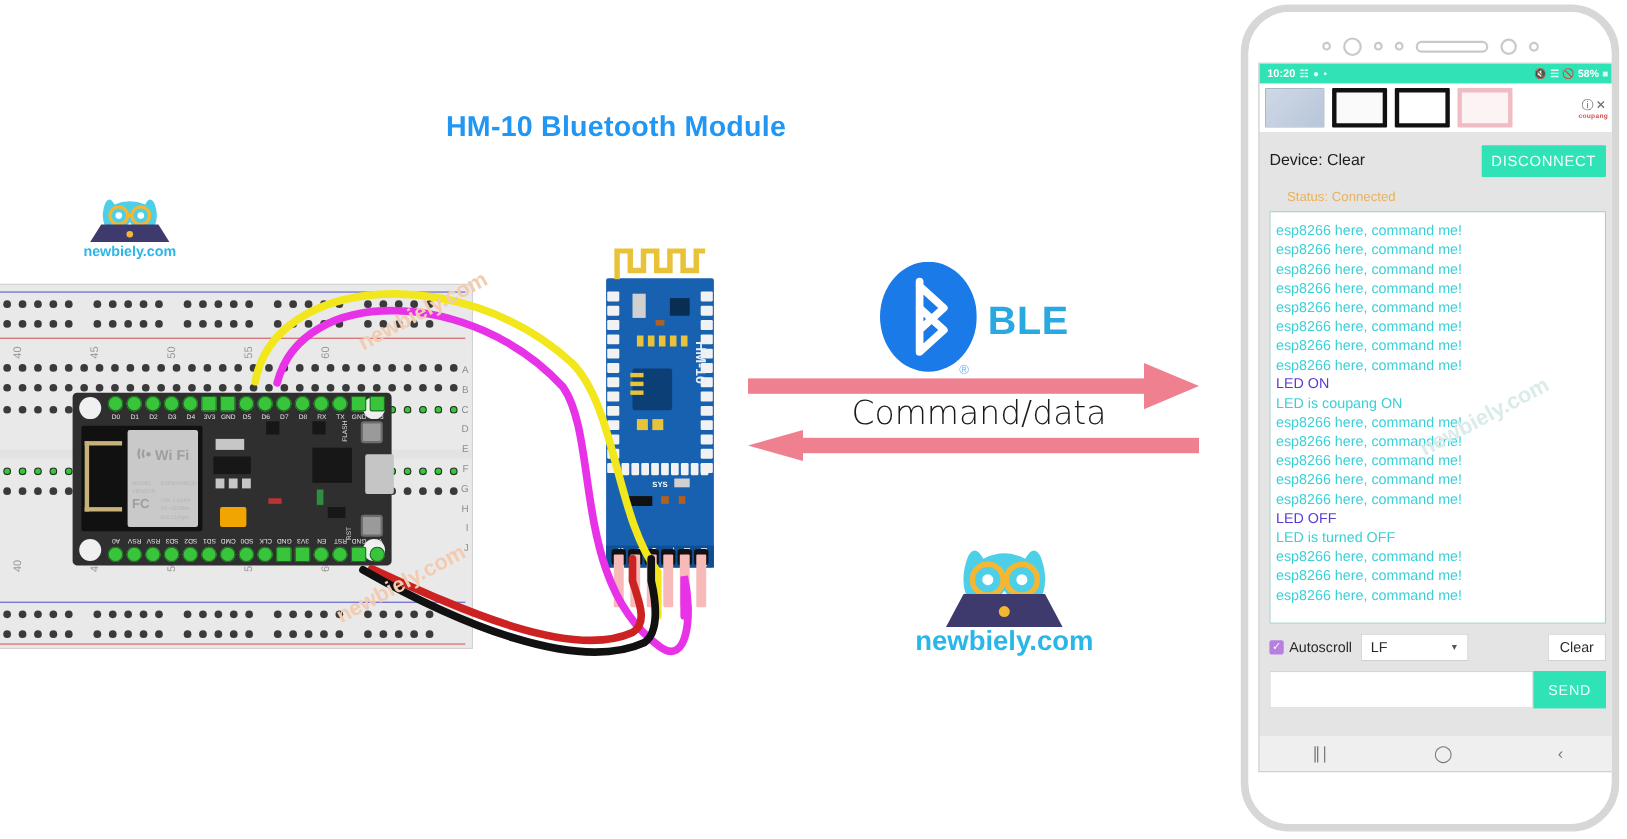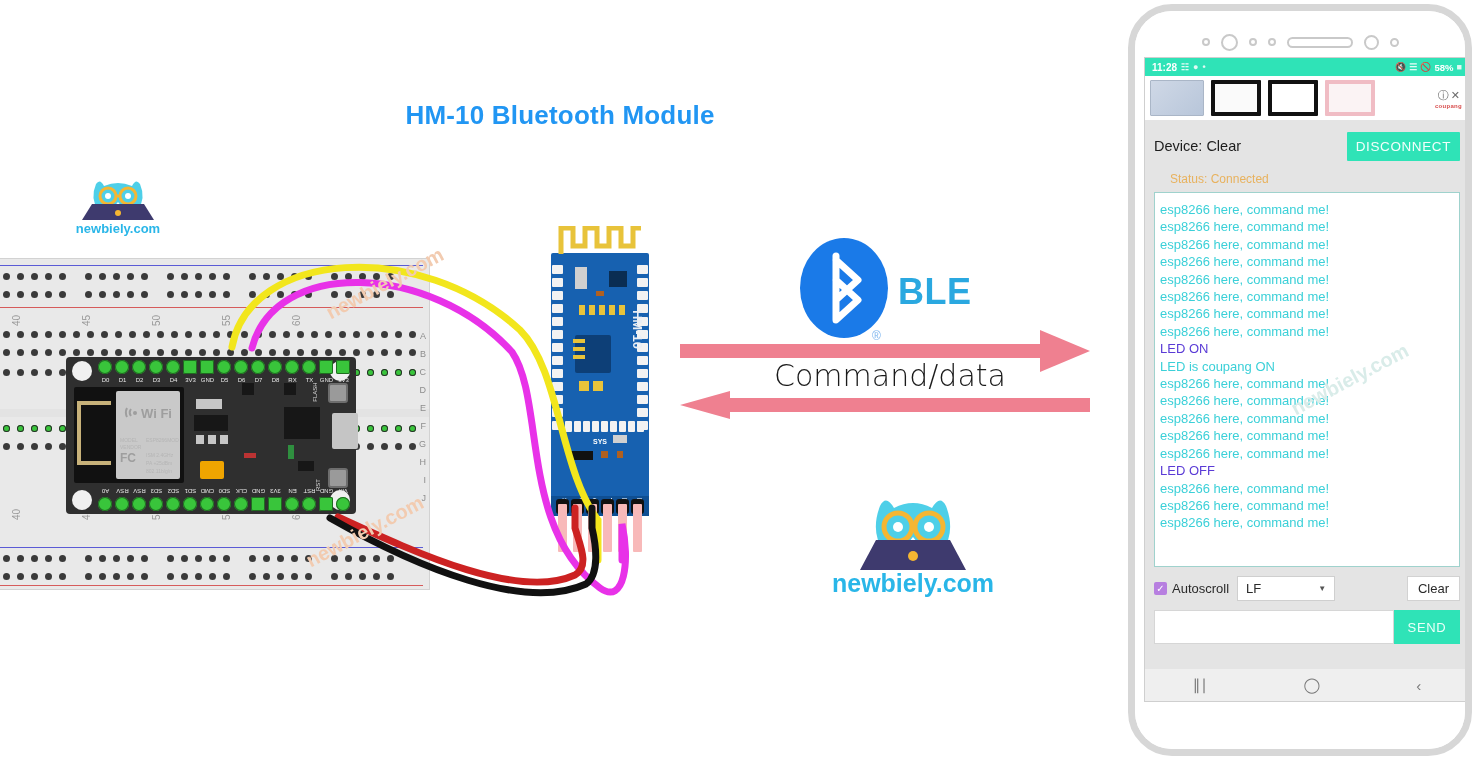--- a/index.html
+++ b/index.html
@@ -841,21 +841,21 @@
         <div class="dot" style="width:8px;height:8px;"></div>
         <div class="pill"></div>
         <div class="dot" style="width:15px;height:15px;"></div>
         <div class="dot" style="width:9px;height:9px;"></div>
       </div>
 
       <div class="screen">
 
         <div class="statusbar">
           <div class="left">
-            <span>11:28</span>
+            <span>10:20</span>
             <span class="sicon">☷</span>
             <span class="sicon">●</span>
             <span class="sicon">•</span>
           </div>
           <div class="spacer"></div>
           <div class="right">
             <span class="sicon">🔇</span>
             <span class="sicon">☰</span>
             <span class="sicon">🚫</span>
             <span>58%</span>
@@ -891,20 +891,21 @@
               <div class="tline rx">esp8266 here, command me!</div>
               <div class="tline rx">esp8266 here, command me!</div>
               <div class="tline tx">LED ON</div>
               <div class="tline rx">LED is coupang ON</div>
               <div class="tline rx">esp8266 here, command me!</div>
               <div class="tline rx">esp8266 here, command me!</div>
               <div class="tline rx">esp8266 here, command me!</div>
               <div class="tline rx">esp8266 here, command me!</div>
               <div class="tline rx">esp8266 here, command me!</div>
               <div class="tline tx">LED OFF</div>
+              <div class="tline rx">LED is turned OFF</div>
               <div class="tline rx">esp8266 here, command me!</div>
               <div class="tline rx">esp8266 here, command me!</div>
               <div class="tline rx">esp8266 here, command me!</div>
             </div>
 
           <div class="ctlrow">
             <div class="chkwrap">
               <div class="chk">✓</div>
               <div class="chklbl">Autoscroll</div>
             </div>

